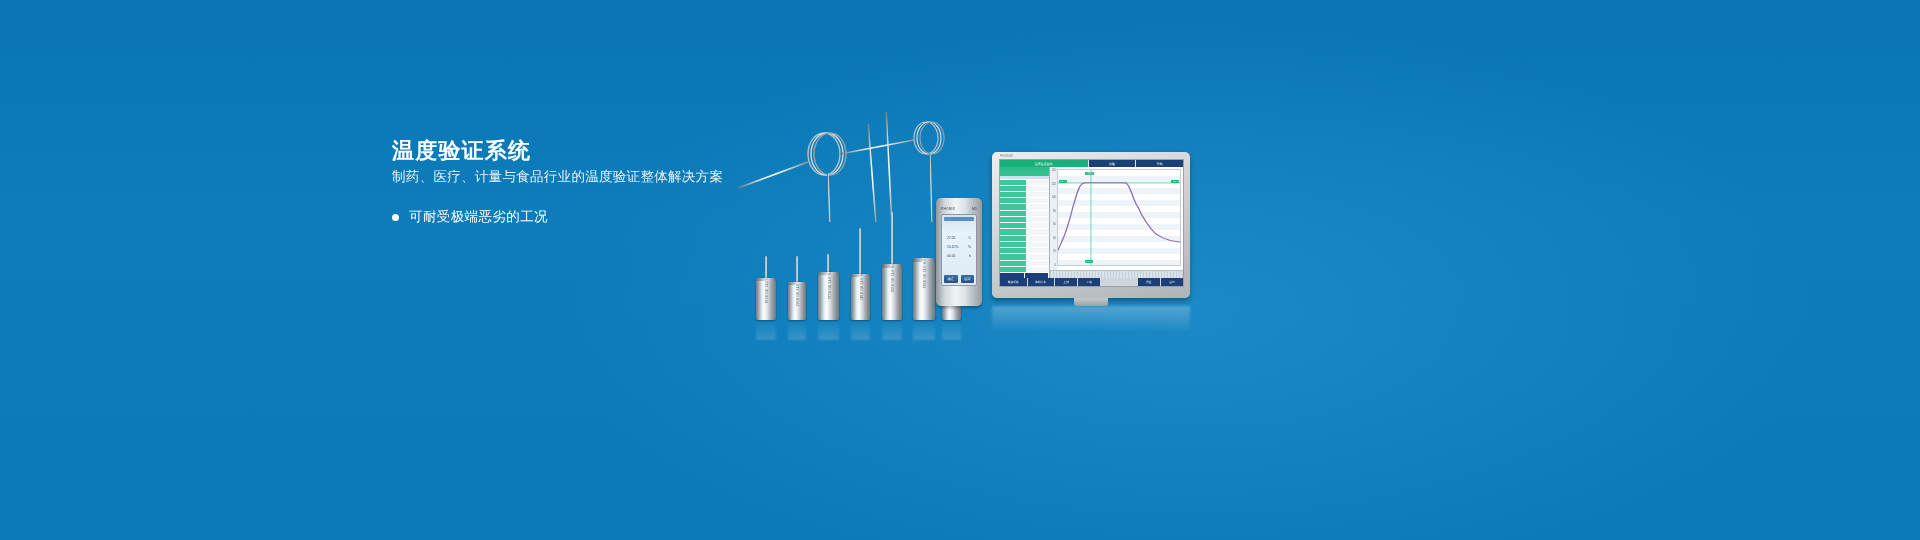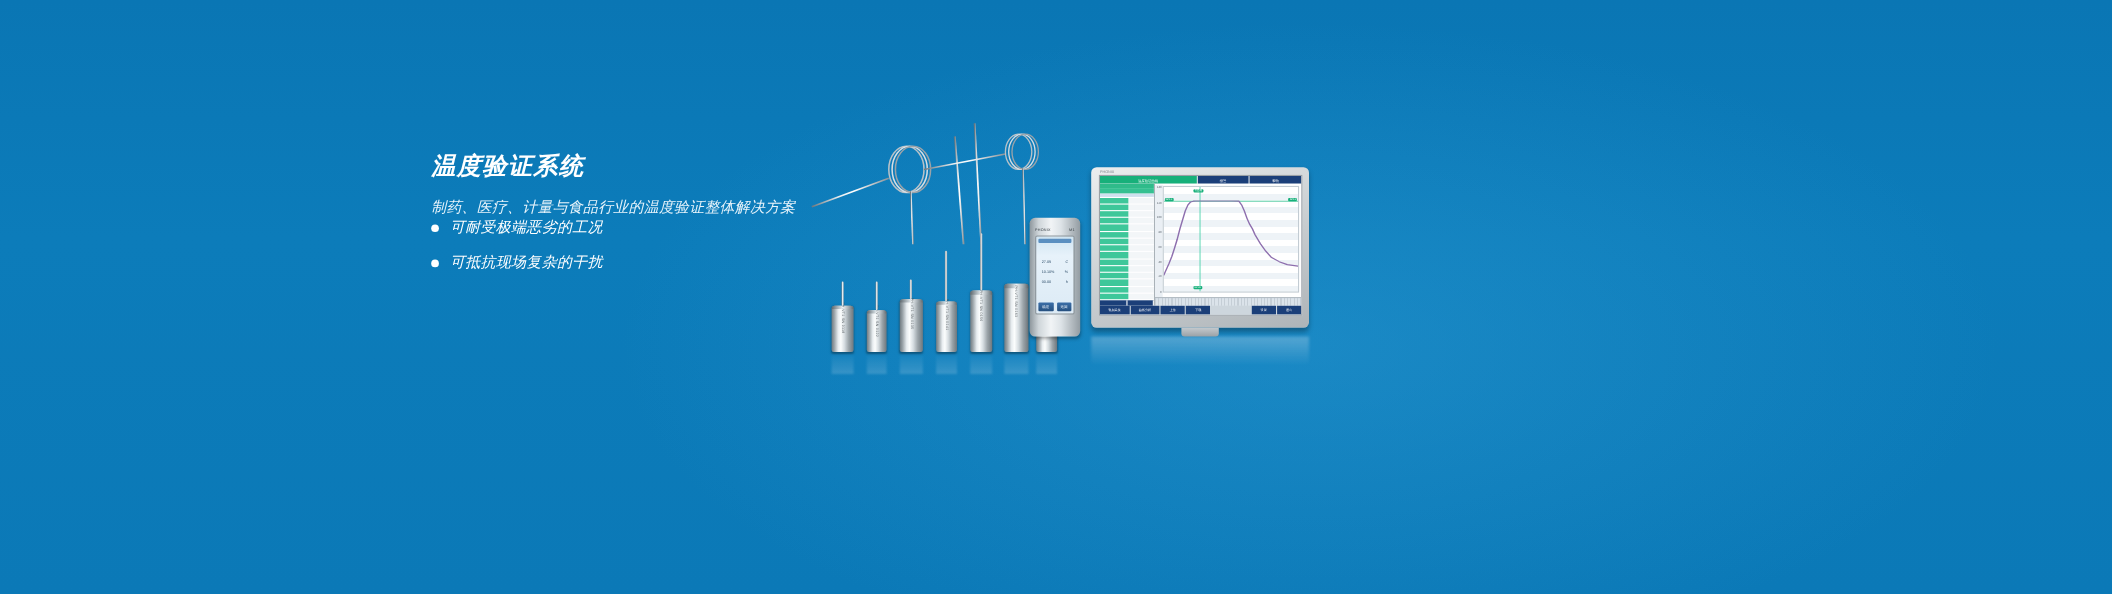--- a/index.html
+++ b/index.html
@@ -10,30 +10,30 @@
     position:relative;
   }
   .banner {
     position:absolute; inset:0;
     background:#0c7cba;
     background-image:
       radial-gradient(ellipse 900px 420px at 62% 58%, rgba(60,170,225,.30) 0%, rgba(12,124,186,0) 70%),
       linear-gradient(180deg,#0a76b4 0%,#0c7cba 40%,#0b79b7 100%);
   }
   
-  .copy { position:absolute; left:392px; top:138px; width:380px;font-style:italic; }
+  .copy { position:absolute; left:392px; top:138px; width:380px; }
   .headline {
     font-size:22px; font-weight:bold; color:#ffffff;
     letter-spacing:1.2px; line-height:1.2;
   }
   .subhead {
-    margin-top:16px; font-size:13.5px; color:#e8f4fb;
+    margin-top:4px; font-size:13.5px; color:#e8f4fb;
     letter-spacing:.3px; white-space:nowrap;
   }
-  .bullets { }
+  .bullets { margin-top:22px; }
   .bullet {
     display:flex; align-items:center; margin-bottom:14px;
     font-size:13.5px; color:#ffffff; letter-spacing:.4px;
   }
   .dot {
     width:7px; height:7px; border-radius:50%;
     background:#ffffff; margin-right:10px; flex:none;
   }
   
   .product { position:absolute; left:700px; top:110px; width:520px; height:210px; }
@@ -149,24 +149,20 @@
 <div class="banner">
 
   <div class="copy">
     <div class="headline">温度验证系统</div>
     <div class="subhead">制药、医疗、计量与食品行业的温度验证整体解决方案</div>
     <div class="bullets">
       <div class="bullet">
         <span class="dot"></span>
         <span>可耐受极端恶劣的工况</span>
       </div>
-      <div class="bullet">
-        <span class="dot"></span>
-        <span>可抵抗现场复杂的干扰</span>
-      </div>
     </div>
   </div>
 
   <div class="product">
 
     <svg class="coil-set" viewBox="0 0 300 130">
       <defs>
         <linearGradient id="mtl" x1="0" y1="0" x2="1" y2="0">
           <stop offset="0%" stop-color="#6e777d"></stop>
             <stop offset="35%" stop-color="#e7ecef"></stop>

